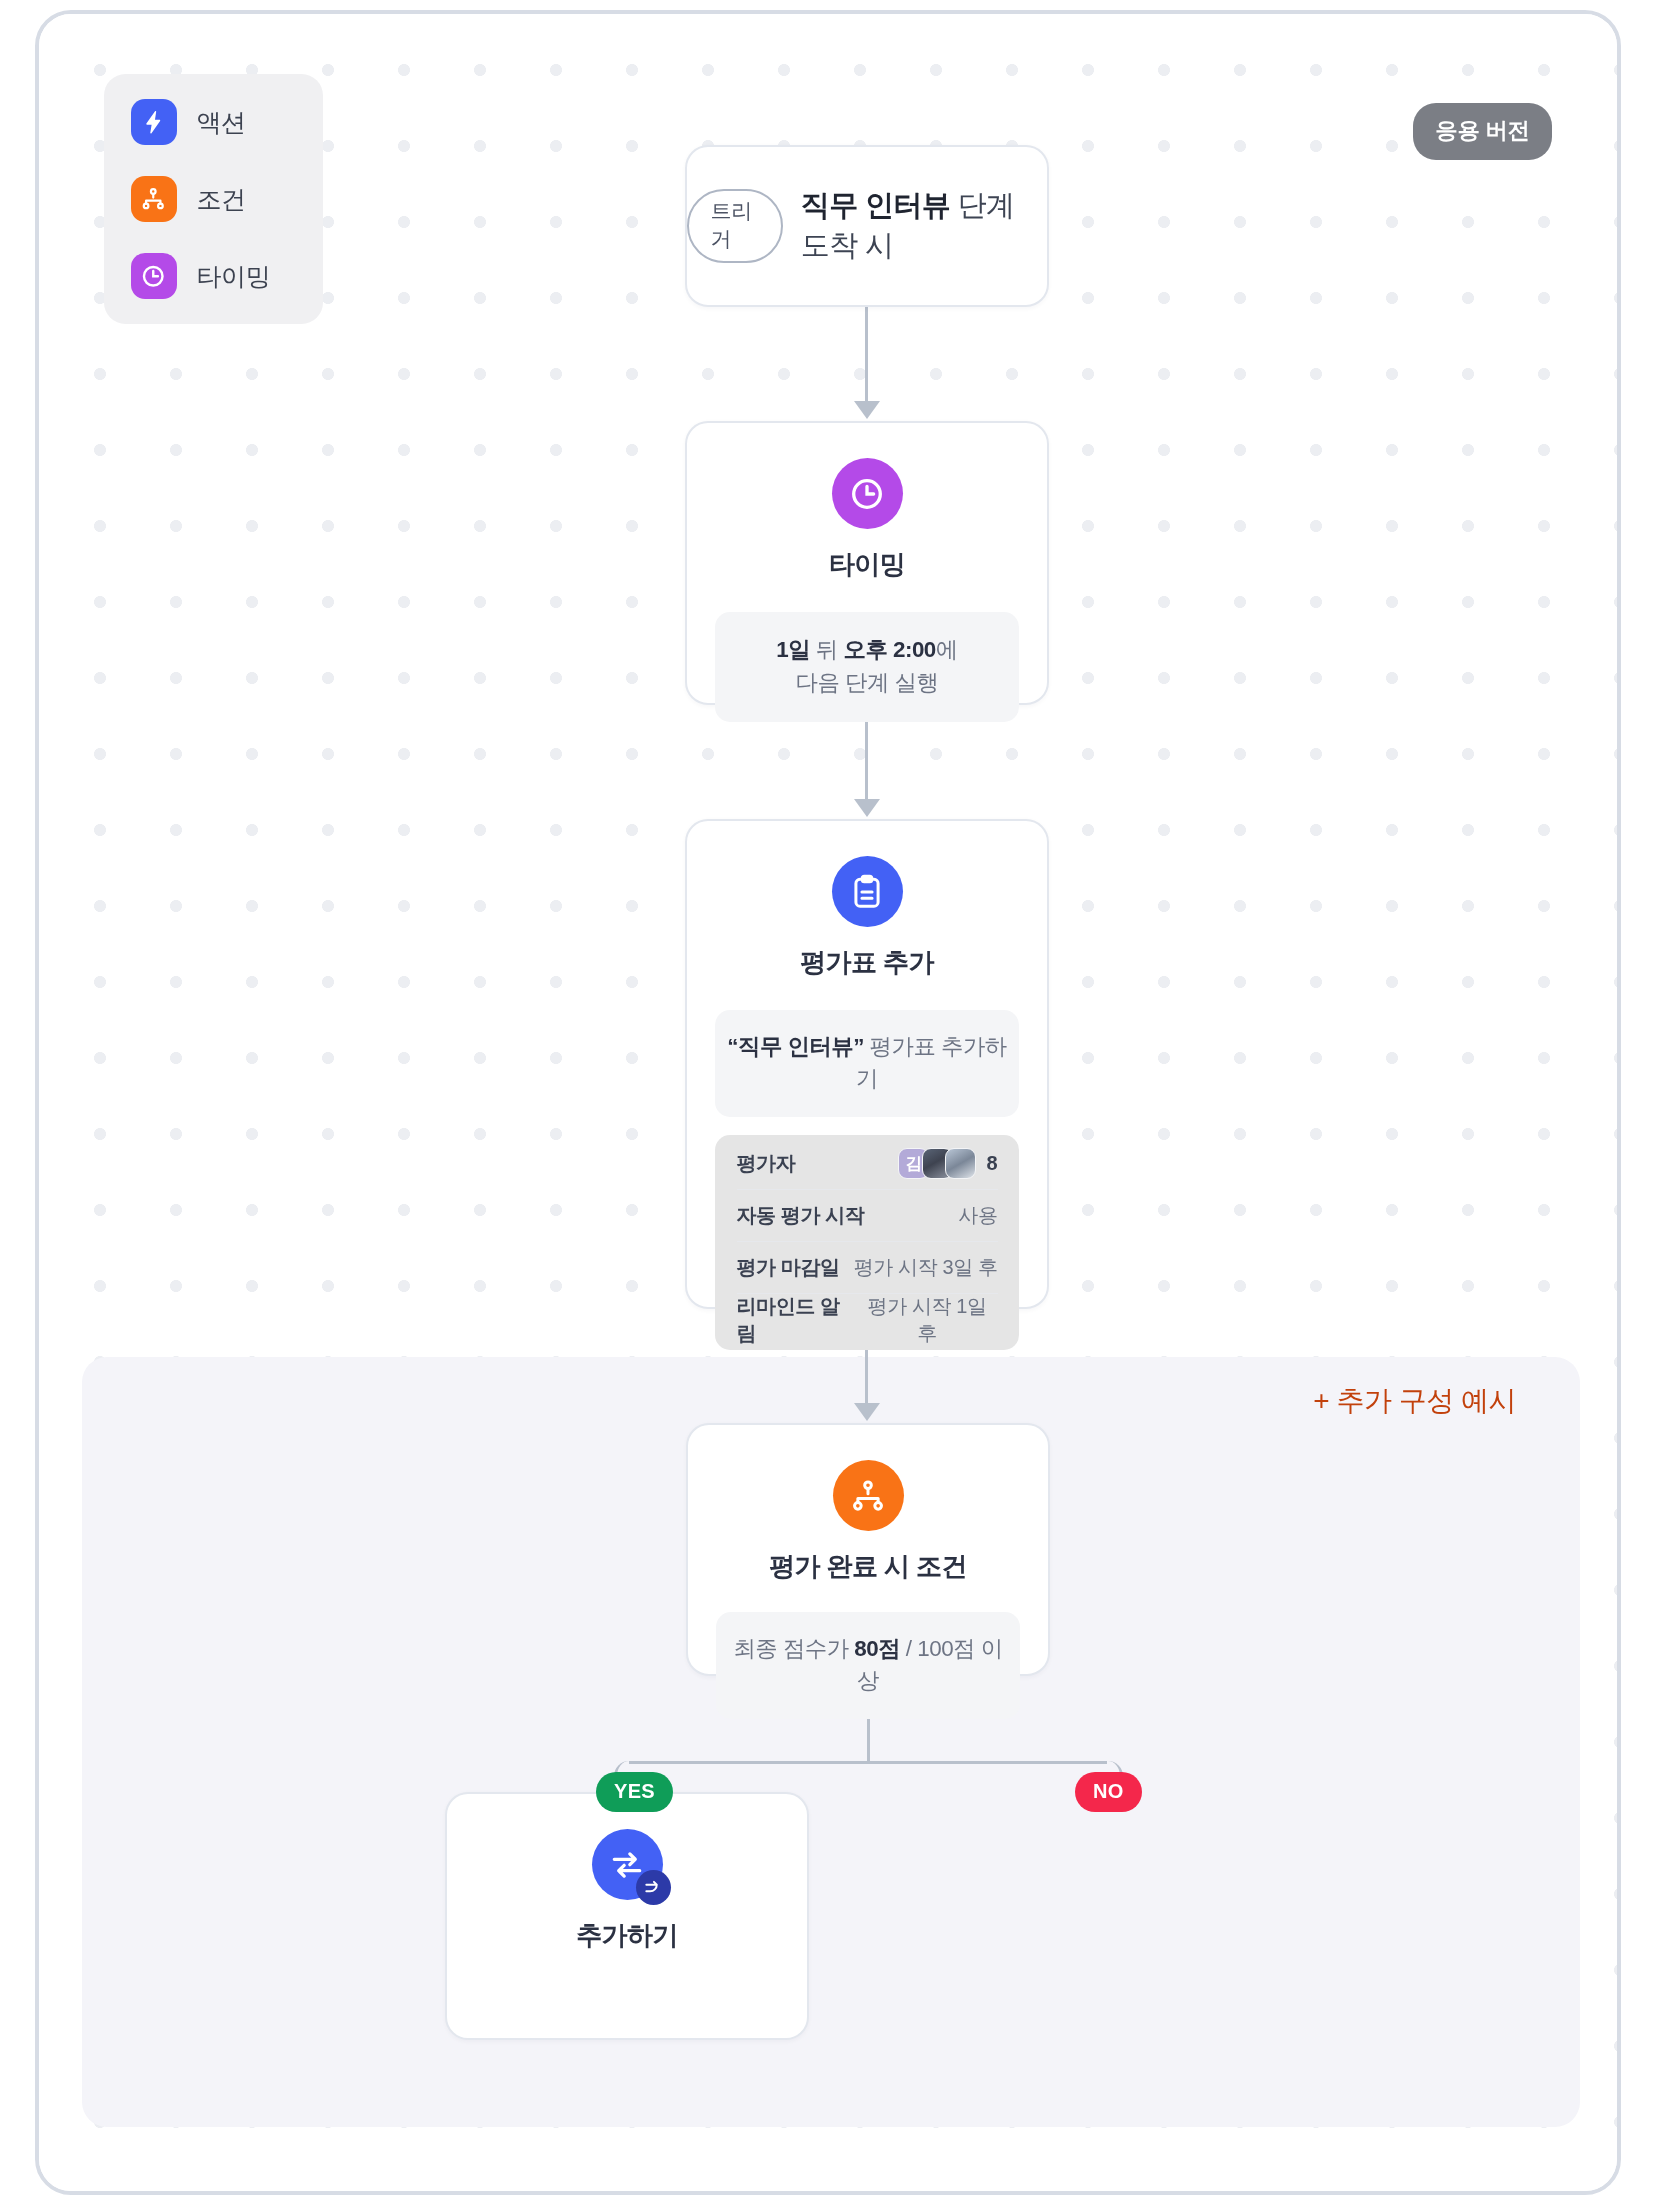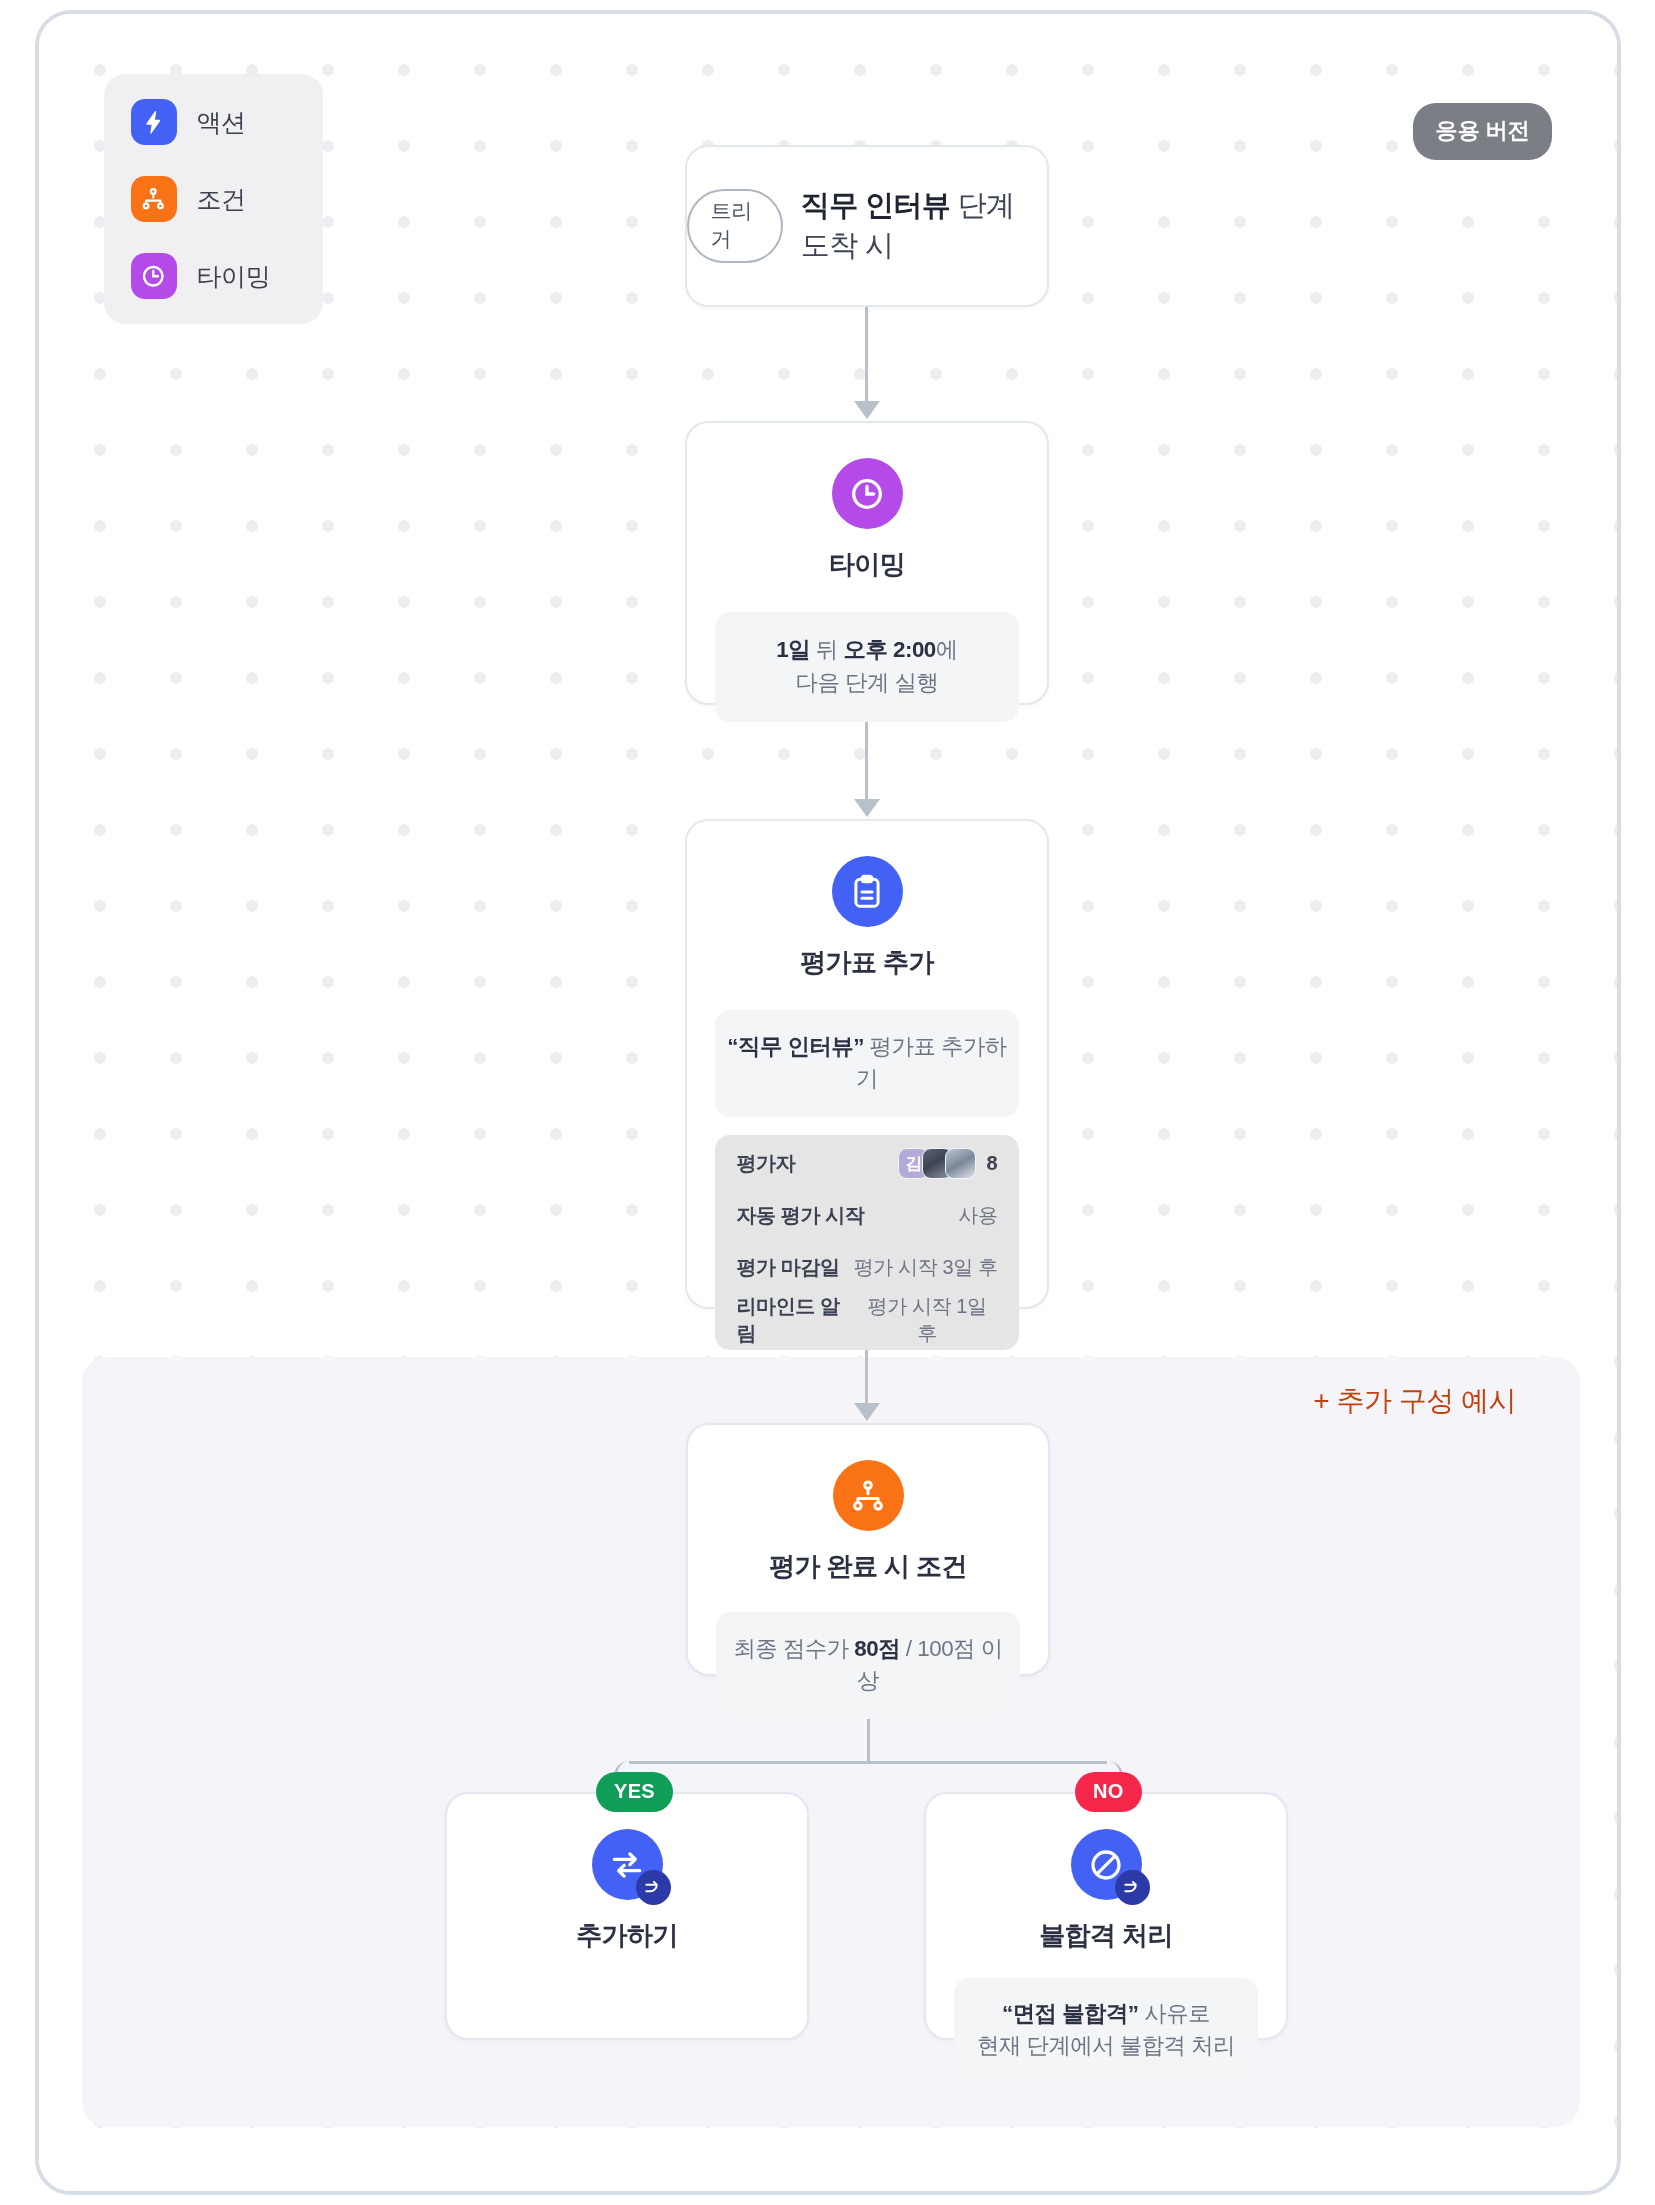--- a/index.html
+++ b/index.html
@@ -437,33 +437,15 @@
       <span class="sub-badge">
         <svg viewBox="0 0 24 24" fill="none" stroke="#ffffff" stroke-width="2.4" stroke-linecap="round" stroke-linejoin="round">
           <path d="M4 8h12.5l-3.4-3.4M16.5 8c0 4.5-3.4 8-8 8H4"></path>
         </svg>
       </span>
     </div>
     <div class="node-title">추가하기</div>
   </div>
 
   <div class="branch-pill" id="pill-no">NO</div>
-  <div class="branch-card" id="node-no">
-    <div class="node-icon" style="background:#4361f5">
-      <svg viewBox="0 0 24 24" fill="none" stroke="#ffffff" stroke-width="2.1" stroke-linecap="round">
-        <circle cx="12" cy="12" r="8.2"></circle>
-          <path d="M6.2 17.8 17.8 6.2"></path>
-      </svg>
-      <span class="sub-badge">
-        <svg viewBox="0 0 24 24" fill="none" stroke="#ffffff" stroke-width="2.4" stroke-linecap="round" stroke-linejoin="round">
-          <path d="M4 8h12.5l-3.4-3.4M16.5 8c0 4.5-3.4 8-8 8H4"></path>
-        </svg>
-      </span>
-    </div>
-    <div class="node-title">불합격 처리</div>
-    <div class="node-detail">
-      <div><b>“면접 불합격”</b><span> 사유로</span></div>
-      <div>현재 단계에서 불합격 처리</div>
-    </div>
-  </div>
 
 </div>
 
 
 </body></html>

